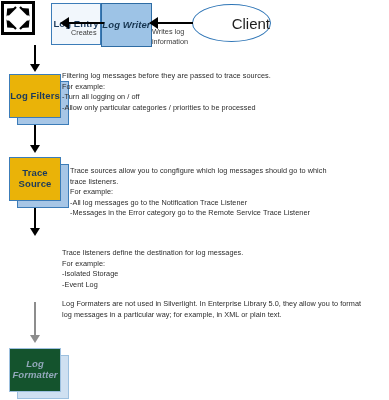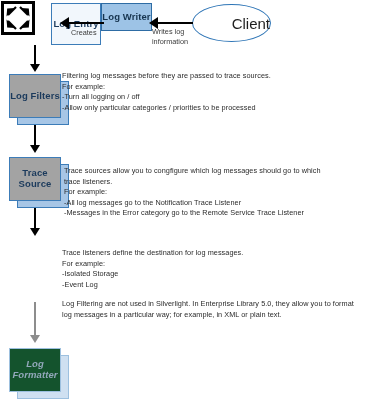--- a/index.html
+++ b/index.html
@@ -33,21 +33,21 @@
     background: #a7c6e6;
     border: 1px solid #3c7cb8;
     box-sizing: border-box;
   }
   .stackbox .plate-front {
     position: absolute;
     left: 0;
     top: 0;
     width: 52px;
     height: 44px;
-    background: #a3a3a3;
+    background: #eab308;
     border: 1px solid #3c7cb8;
     box-sizing: border-box;
     display: flex;
     align-items: center;
     justify-content: center;
     text-align: center;
     line-height: 1.12;
     font-size: 9.5px;
     font-weight: bold;
     color: #1b3a5c;
@@ -166,21 +166,21 @@
 </head>
 <body>
 
 <div id="canvas">
 
   <div class="flatbox box-logentry" style="left:51px; top:3px; width:50px; height:42px;">
     <span>Log
 Entry</span>
   </div>
 
-  <div class="flatbox box-logwriter" style="left:101px; top:3px; width:51px; height:28px;">
+  <div class="flatbox box-logwriter" style="left:101px; top:3px; width:51px; height:44px;font-style:italic;">
     <span>Log
 Writer</span>
   </div>
 
   <div class="ellipse-client" style="left:192px; top:4px; width:79px; height:38px;">
     <span>Client</span>
   </div>
 
   <div class="hline" style="left:155px; top:22px; width:38px;"></div>
   <div class="arrow-left" style="left:149px; top:17px;"></div>
@@ -210,33 +210,33 @@
   <div class="vline" style="left:34px; top:125px; height:22px;"></div>
   <div class="arrow-down" style="left:30px; top:145px;"></div>
 
   <div class="stackbox" style="left:9px; top:157px;">
     <div class="plate-back"></div>
     <div class="plate-front">
       <span>Trace
 Source</span>
     </div>
   </div>
-  <div class="desc" style="left:64px; top:166px; width:266px;">Trace sources allow you to congfigure which log messages should go to which trace listeners.
+  <div class="desc" style="left:70px; top:166px; width:266px;">Trace sources allow you to congfigure which log messages should go to which trace listeners.
 For example:
 -All log messages go to the Notification Trace Listener
 -Messages in the Error category go to the Remote Service Trace Listener</div>
 
   <div class="vline" style="left:34px; top:208px; height:22px;"></div>
   <div class="arrow-down" style="left:30px; top:228px;"></div>
 
   <div class="desc" style="left:62px; top:248px; width:377px;">Trace listeners define the destination for log messages.
 For example:
 -Isolated Storage
 -Event Log</div>
-  <div class="desc" style="left:62px; top:299px; width:327px;">  Log Filtering are not used in Silverlight. In Enterprise Library 5.0, they allow you to format
+  <div class="desc" style="left:62px; top:299px; width:327px;">  Log Formaters are not used in Silverlight. In Enterprise Library 5.0, they allow you to format
   log messages in a particular way; for example, in XML or plain text.</div>
 
   <div class="vline grey" style="left:34px; top:302px; height:36px;"></div>
   <div class="arrow-down grey" style="left:30px; top:335px;"></div>
 
   <div class="stackbox faded" style="left:9px; top:348px;">
     <div class="plate-back"></div>
     <div class="plate-front">
       <span>Log
 Formatter</span>

